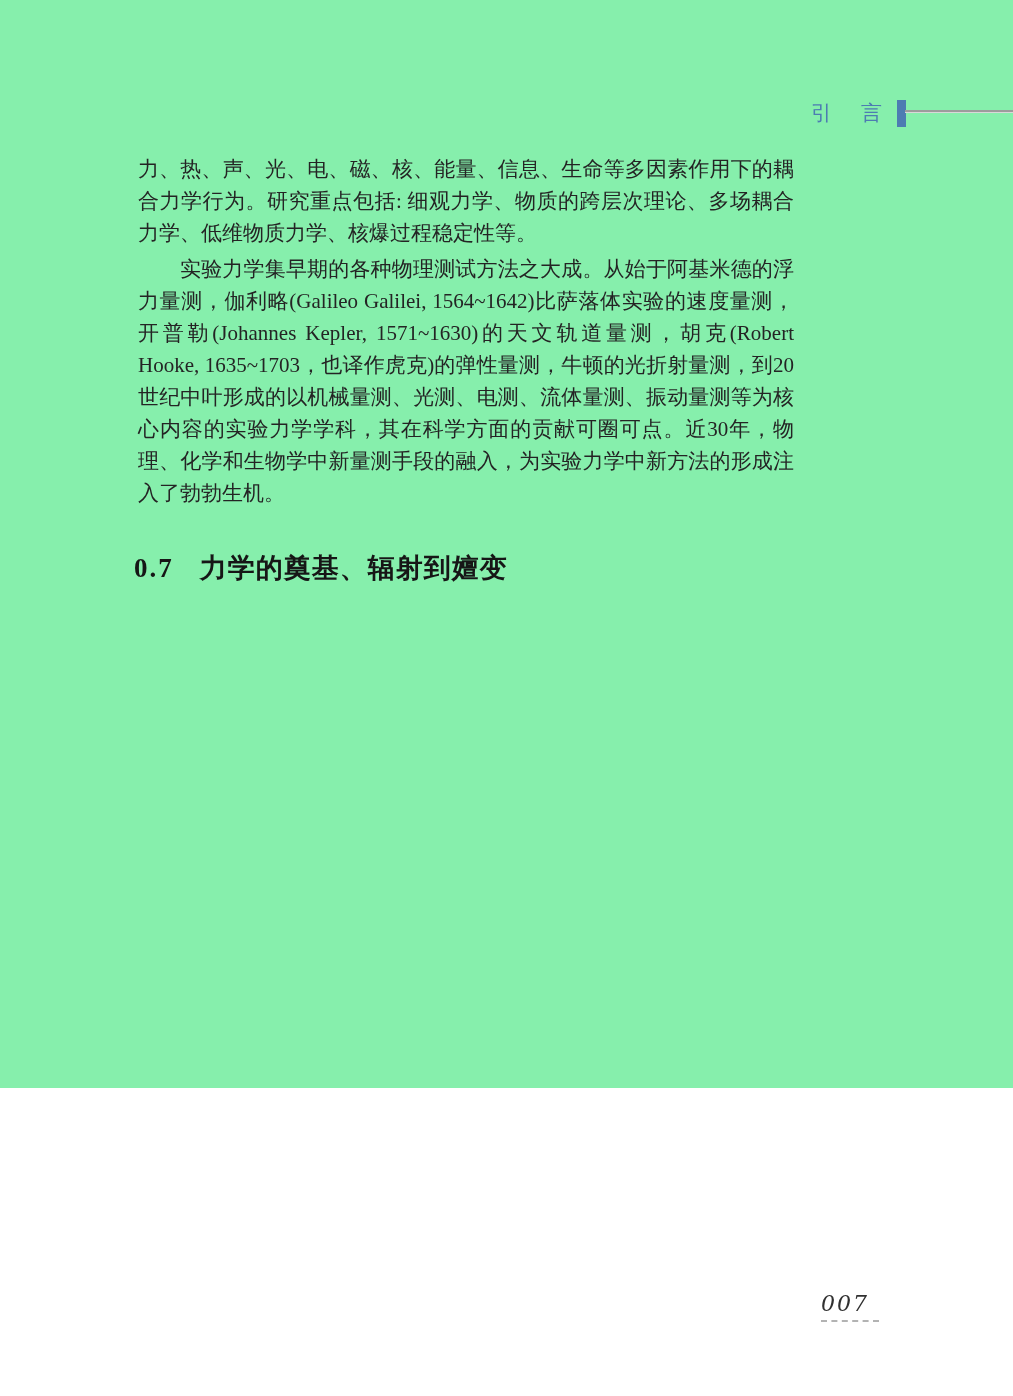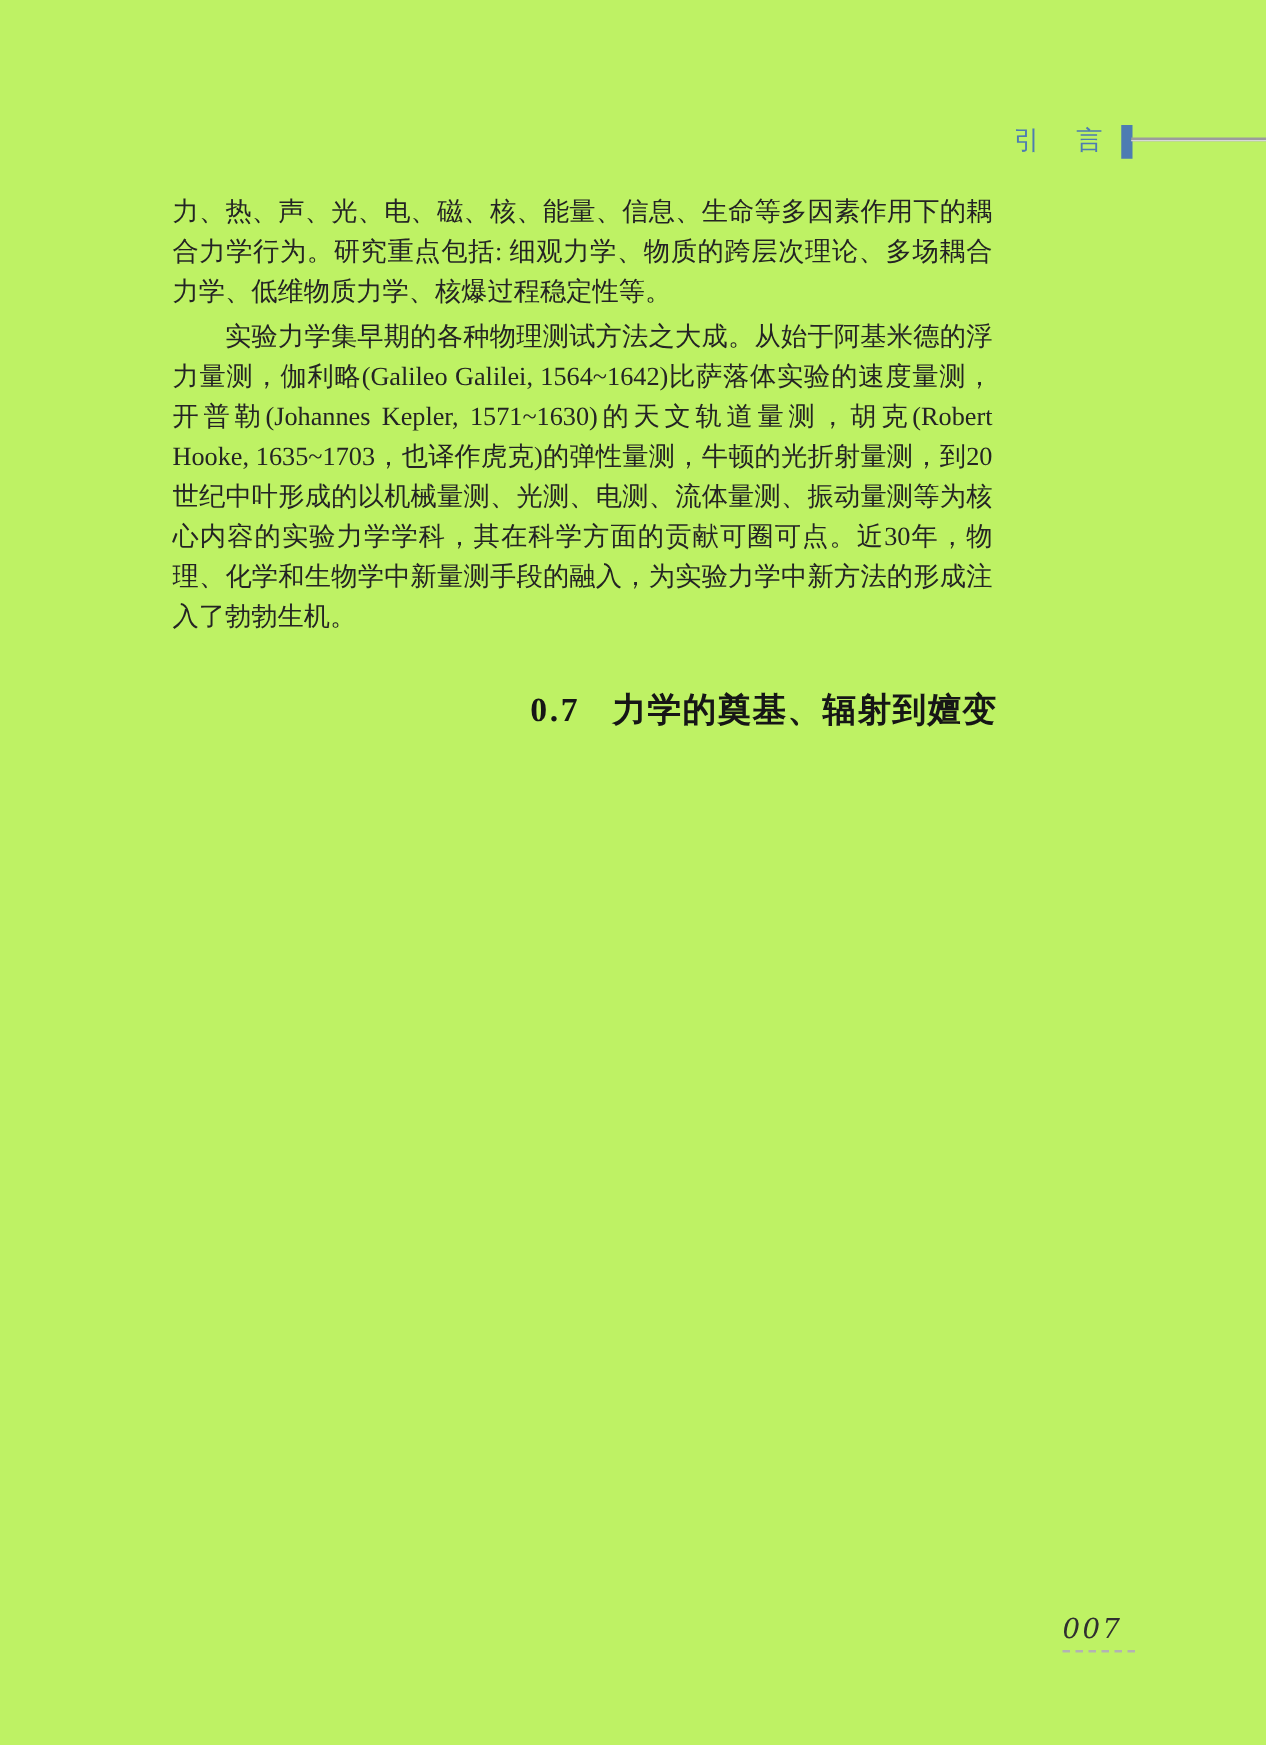--- a/index.html
+++ b/index.html
@@ -6,22 +6,22 @@
     margin: 0;
     padding: 0;
     width: 1013px;
     height: 1396px;
     background: #ffffff;
     overflow: hidden;
   }
   .page {
     position: relative;
     width: 1013px;
-    height: 1396px;
-    background: #bef264;
+    height: 1088px;
+    background: #86efac;
     font-family: "Liberation Serif", serif;
   }
 
   
   .running-head {
     position: absolute;
     top: 99px;
     left: 0;
     right: 0;
     height: 30px;
@@ -71,41 +71,41 @@
     margin: 4px;
     text-indent: 2em;
   }
   .text-block p.no-indent {
     text-indent: 0;
   }
 
   
   .section-heading {
     margin: 40px 0 36px 0;
-    text-align: right;
+    text-align: left;
     font-family: "Liberation Sans", sans-serif;
     font-weight: bold;
     font-size: 27px;
     line-height: 38px;
     color: #161616;
     text-indent: 0;
     letter-spacing: 1px;
   }
   .section-heading .sec-num {
     font-family: "Liberation Serif", serif;
     font-weight: bold;
     margin-right: 26px;
     letter-spacing: 2px;
   }
 
   
   .footer {
     position: absolute;
     top: 1291px;
-    left: 850px;
+    left: 821px;
   }
   .folio {
     font-family: "DejaVu Serif", serif;
     font-style: italic;
     font-size: 22px;
     line-height: 26px;
     color: #303030;
     letter-spacing: 2px;
   }
   .folio-rule {

